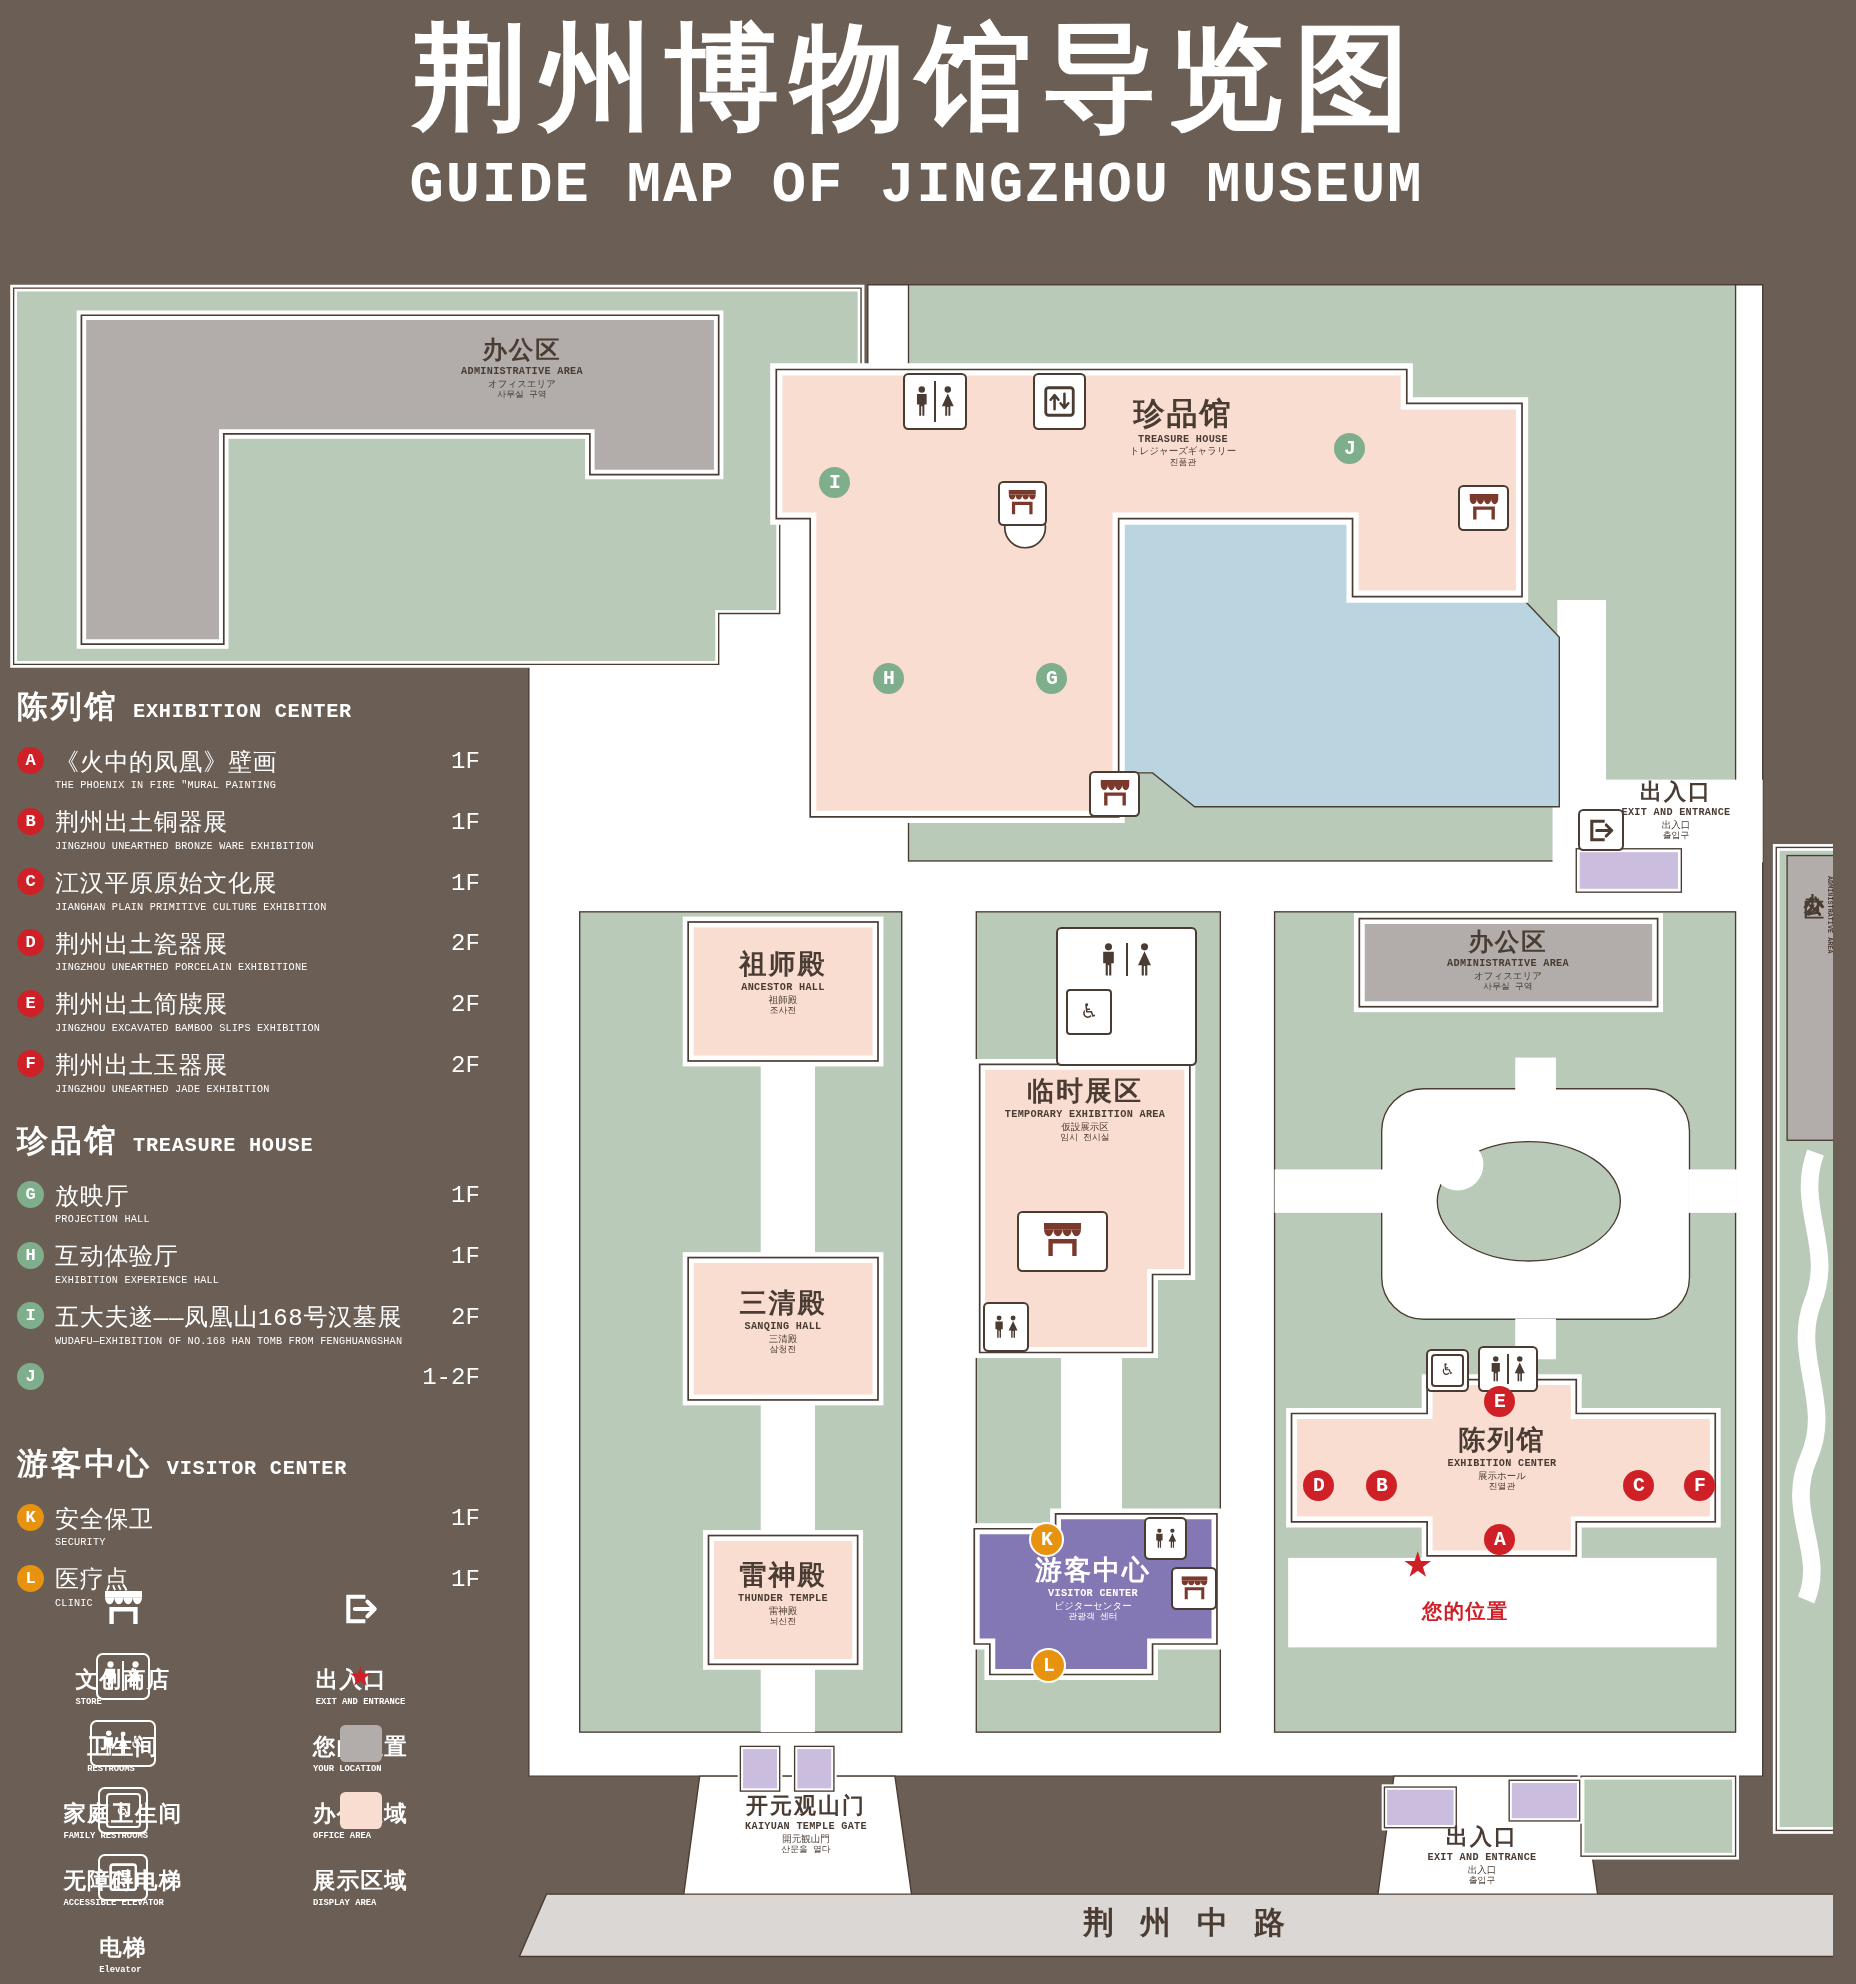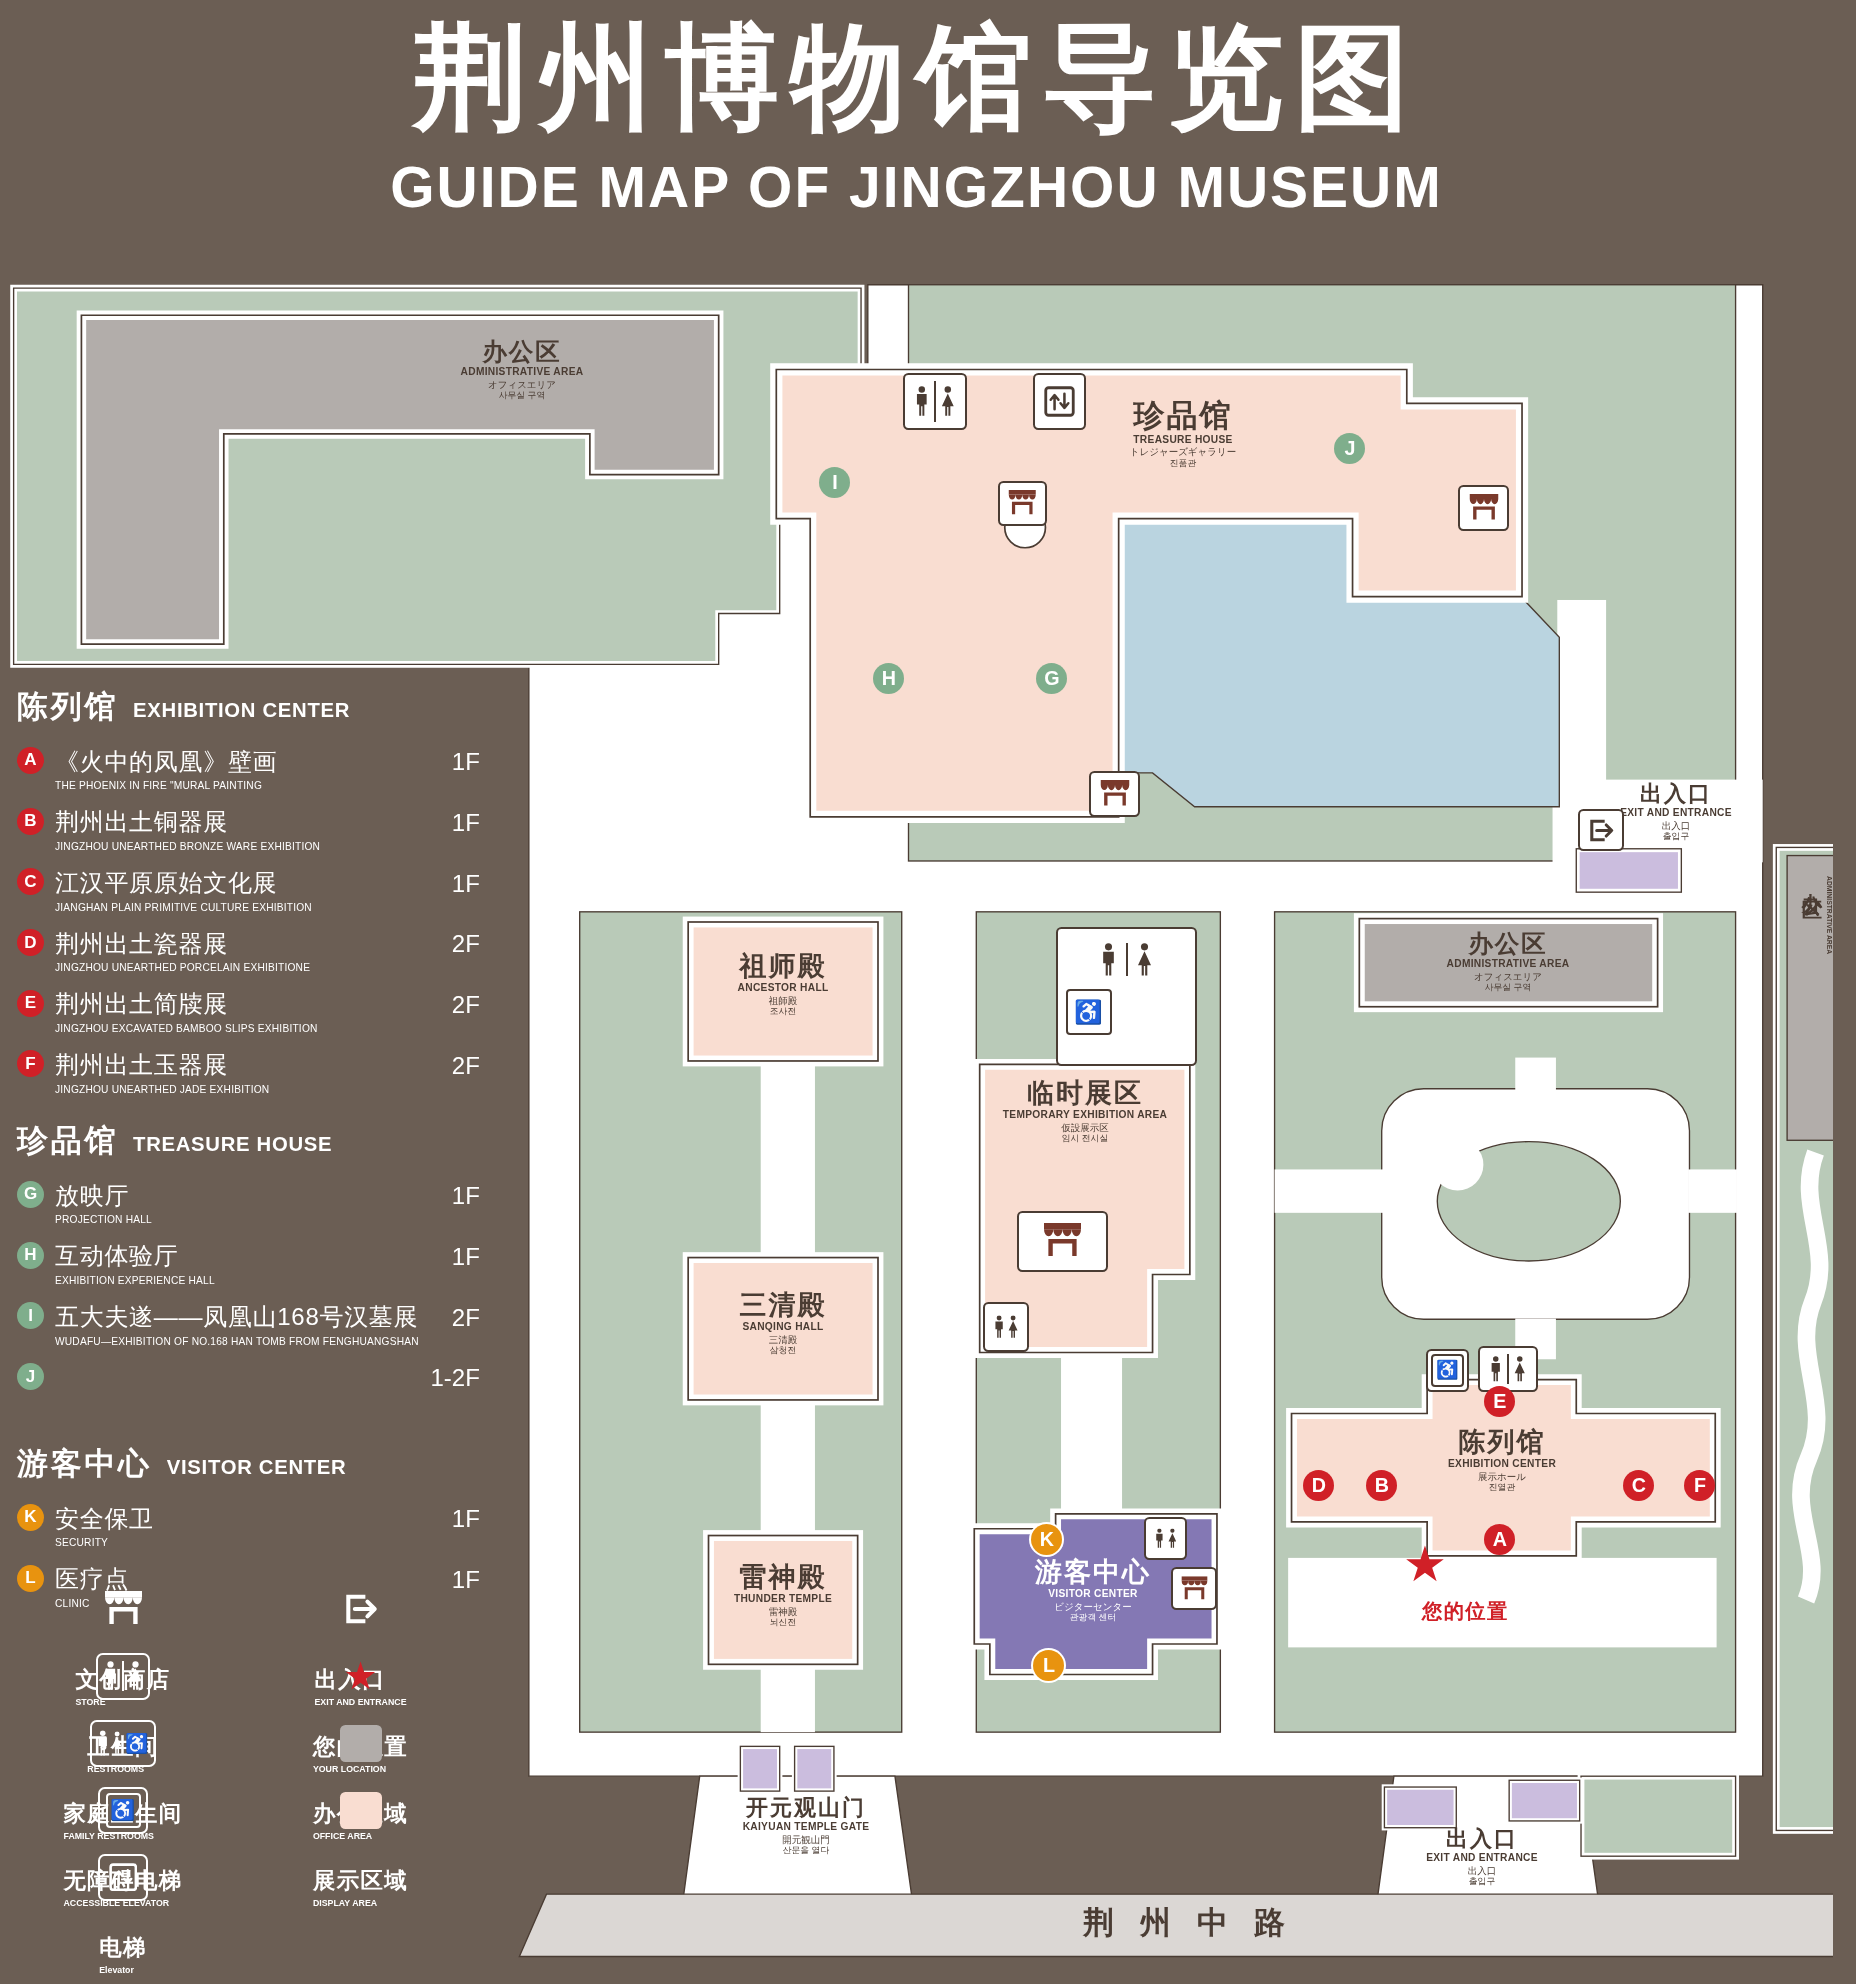--- a/index.html
+++ b/index.html
@@ -1,17 +1,17 @@
 <!DOCTYPE html>
 <html style="font-size:11px"><head>
 <meta charset="utf-8">
 <style>
   html,body{margin:0;padding:0;background:#6b5e54;}
   .page{position:relative;width:1833px;height:1985px;overflow:hidden;background:#6b5e54;
-        font-family:Liberation Sans, sans-serif;color:#fff;}
+        font-family:Liberation Mono, monospace;color:#fff;}
   .map-svg{position:absolute;left:0;top:0;z-index:1;}
 
   
   .hdr-title{position:absolute;left:50%;top:1.4px;transform:translateX(-50%);
              font-size:115px;font-weight:bold;letter-spacing:11px;white-space:nowrap;z-index:5;}
   .hdr-sub{position:absolute;left:50%;top:154px;transform:translateX(-50%);
            font-size:57px;font-weight:bold;letter-spacing:2px;white-space:nowrap;z-index:5;}
 
   
   .bl{position:absolute;transform:translateX(-50%);text-align:center;color:#4a3c33;

